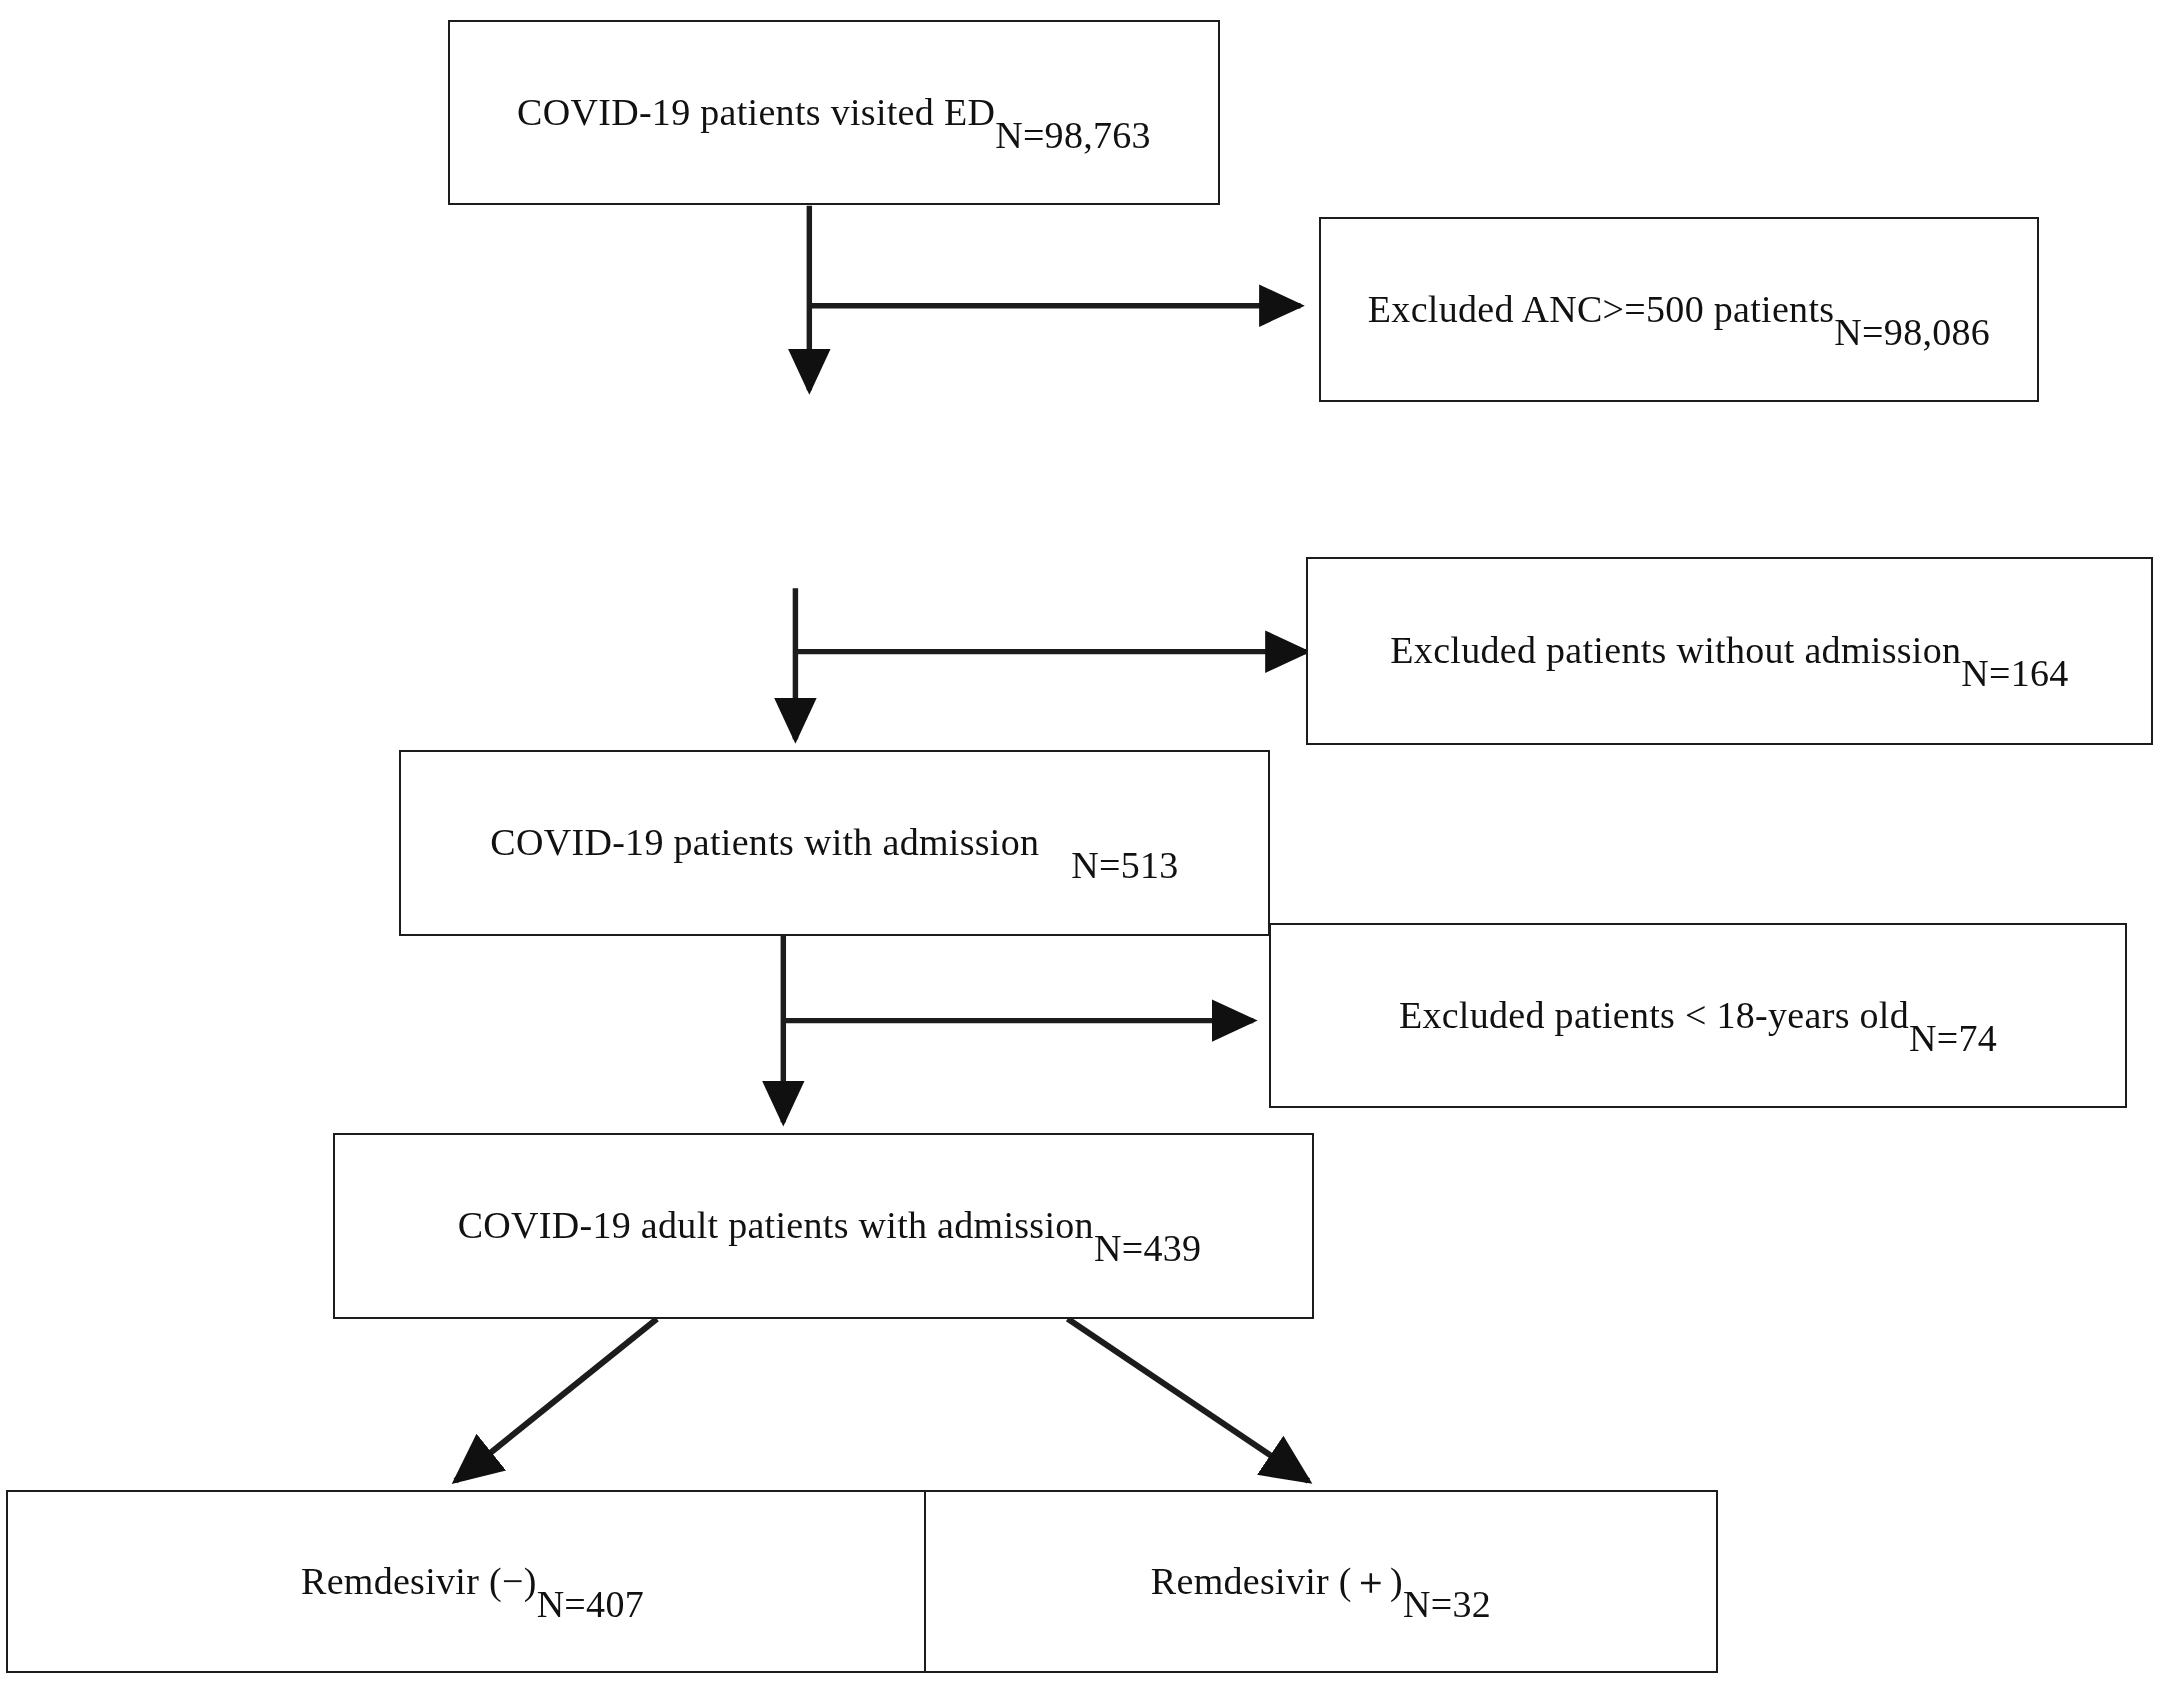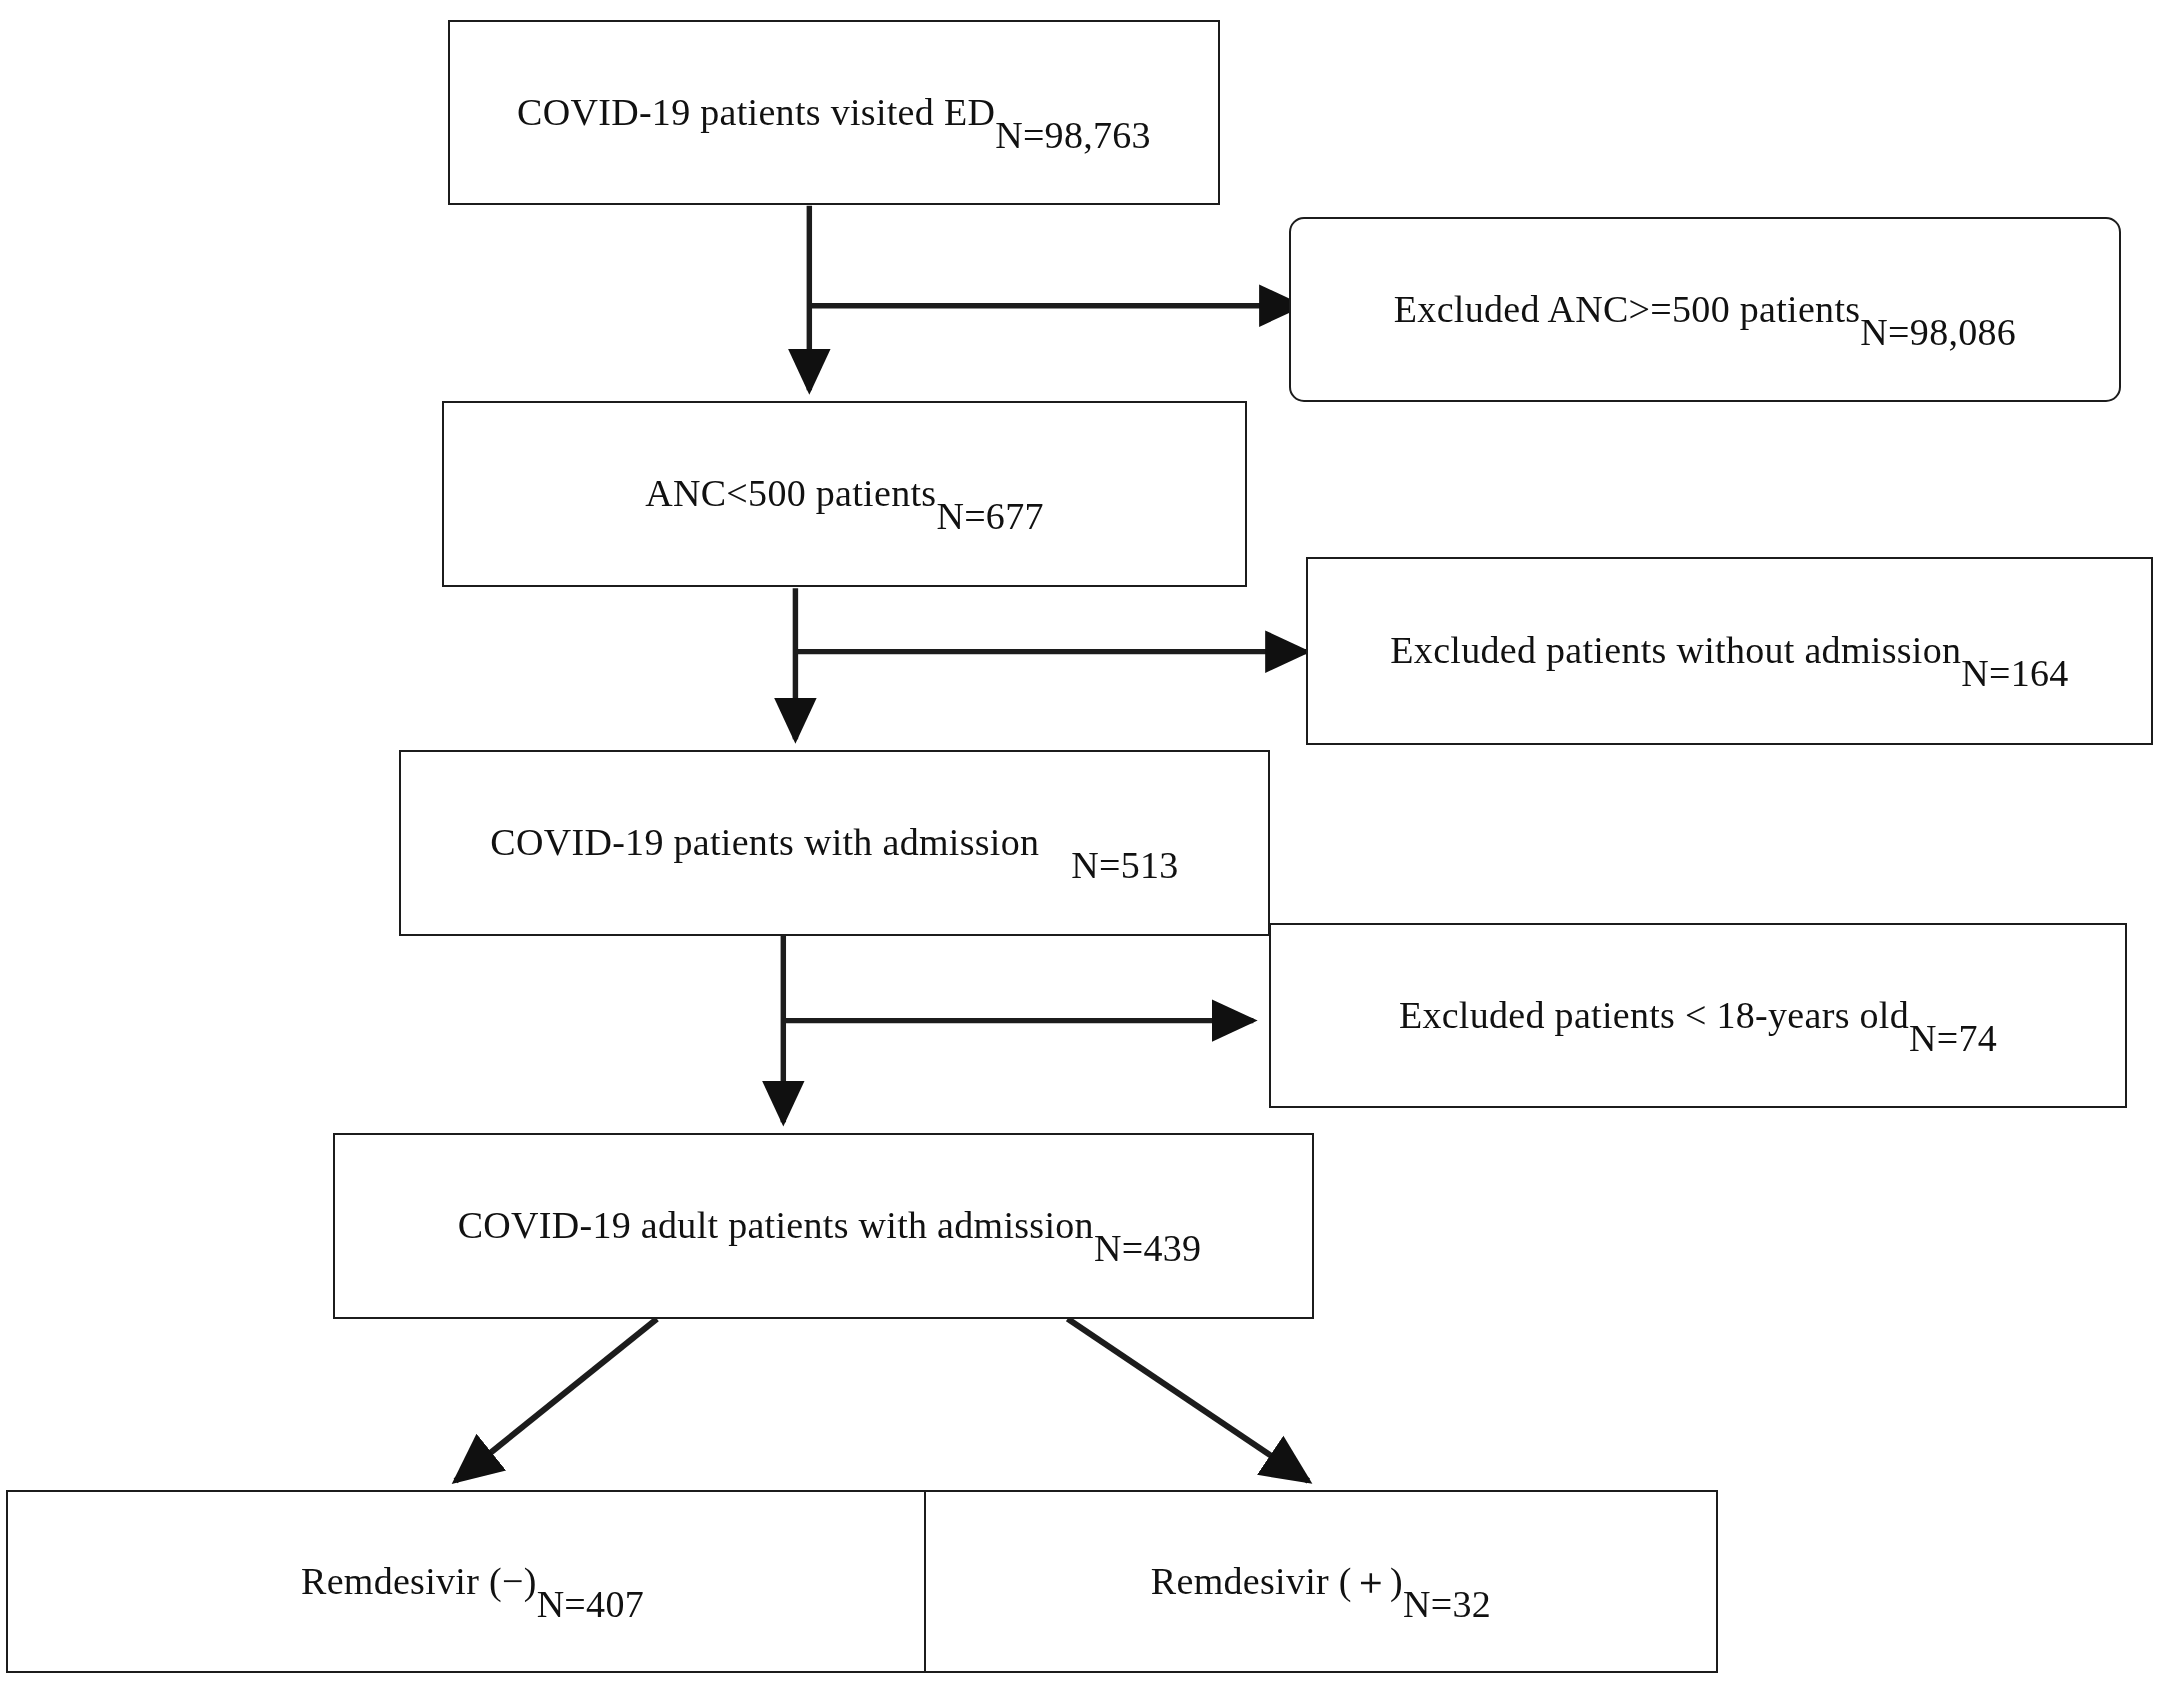--- a/index.html
+++ b/index.html
@@ -89,29 +89,25 @@
     <g>
       <path d="M1765,2180 L2163,2448" stroke="#1c1c1c" stroke-width="10" fill="none" marker-end="url(#arrowhead)"></path>
     </g>
   </svg>
 
   <div class="node" style="left:448px; top:20px; width:772px; height:185px;">
     <div class="line1">COVID-19 patients visited ED</div>
     <div class="line2">N=98,763</div>
   </div>
 
-  <div class="node" style="left:1289px; top:217px; width:832px; height:185px;border-radius:15px;">
+  <div class="node" style="left:1319px; top:217px; width:720px; height:185px;">
     <div class="line1">Excluded ANC&gt;=500 patients</div>
     <div class="line2">N=98,086</div>
   </div>
 
-  <div class="node" style="left:442px; top:401px; width:805px; height:186px;">
-    <div class="line1">ANC&lt;500 patients</div>
-    <div class="line2">N=677</div>
-  </div>
 
   <div class="node" style="left:1306px; top:557px; width:847px; height:188px;">
     <div class="line1">Excluded patients without admission</div>
     <div class="line2">N=164</div>
   </div>
 
   <div class="node" style="left:399px; top:750px; width:871px; height:186px;gap:32px;">
     <div class="line1">COVID-19 patients with admission</div>
     <div class="line2">N=513</div>
   </div>

